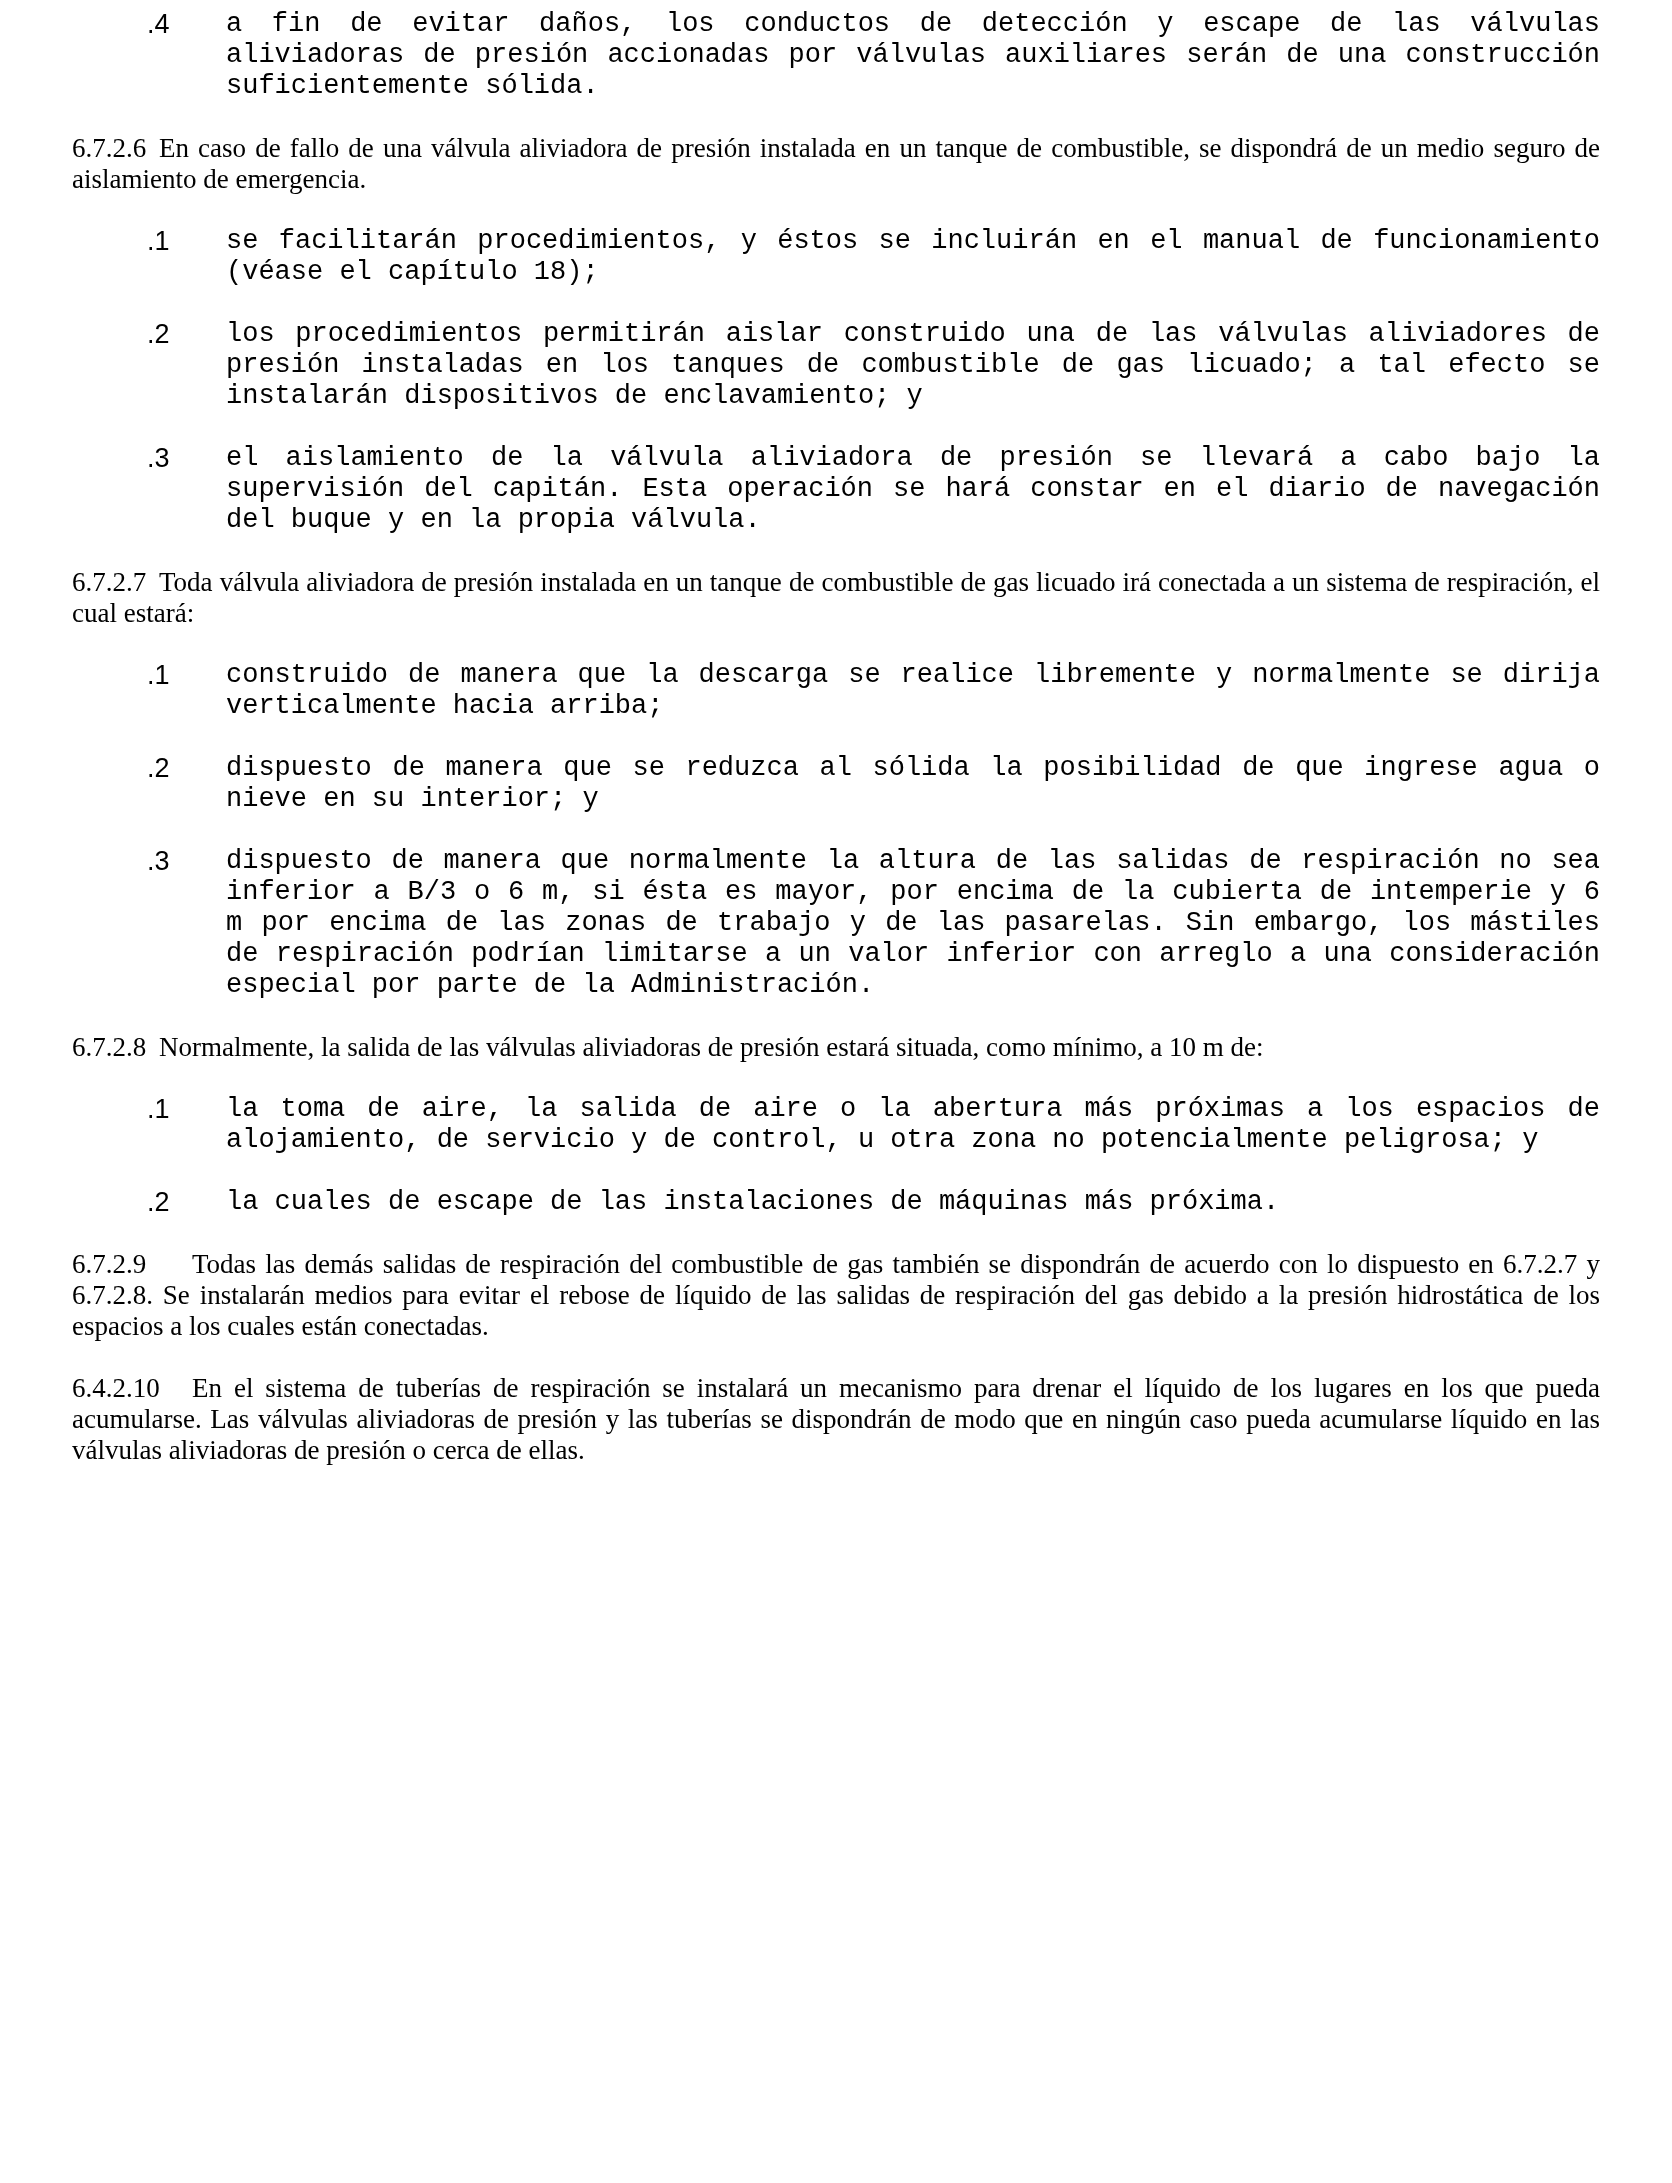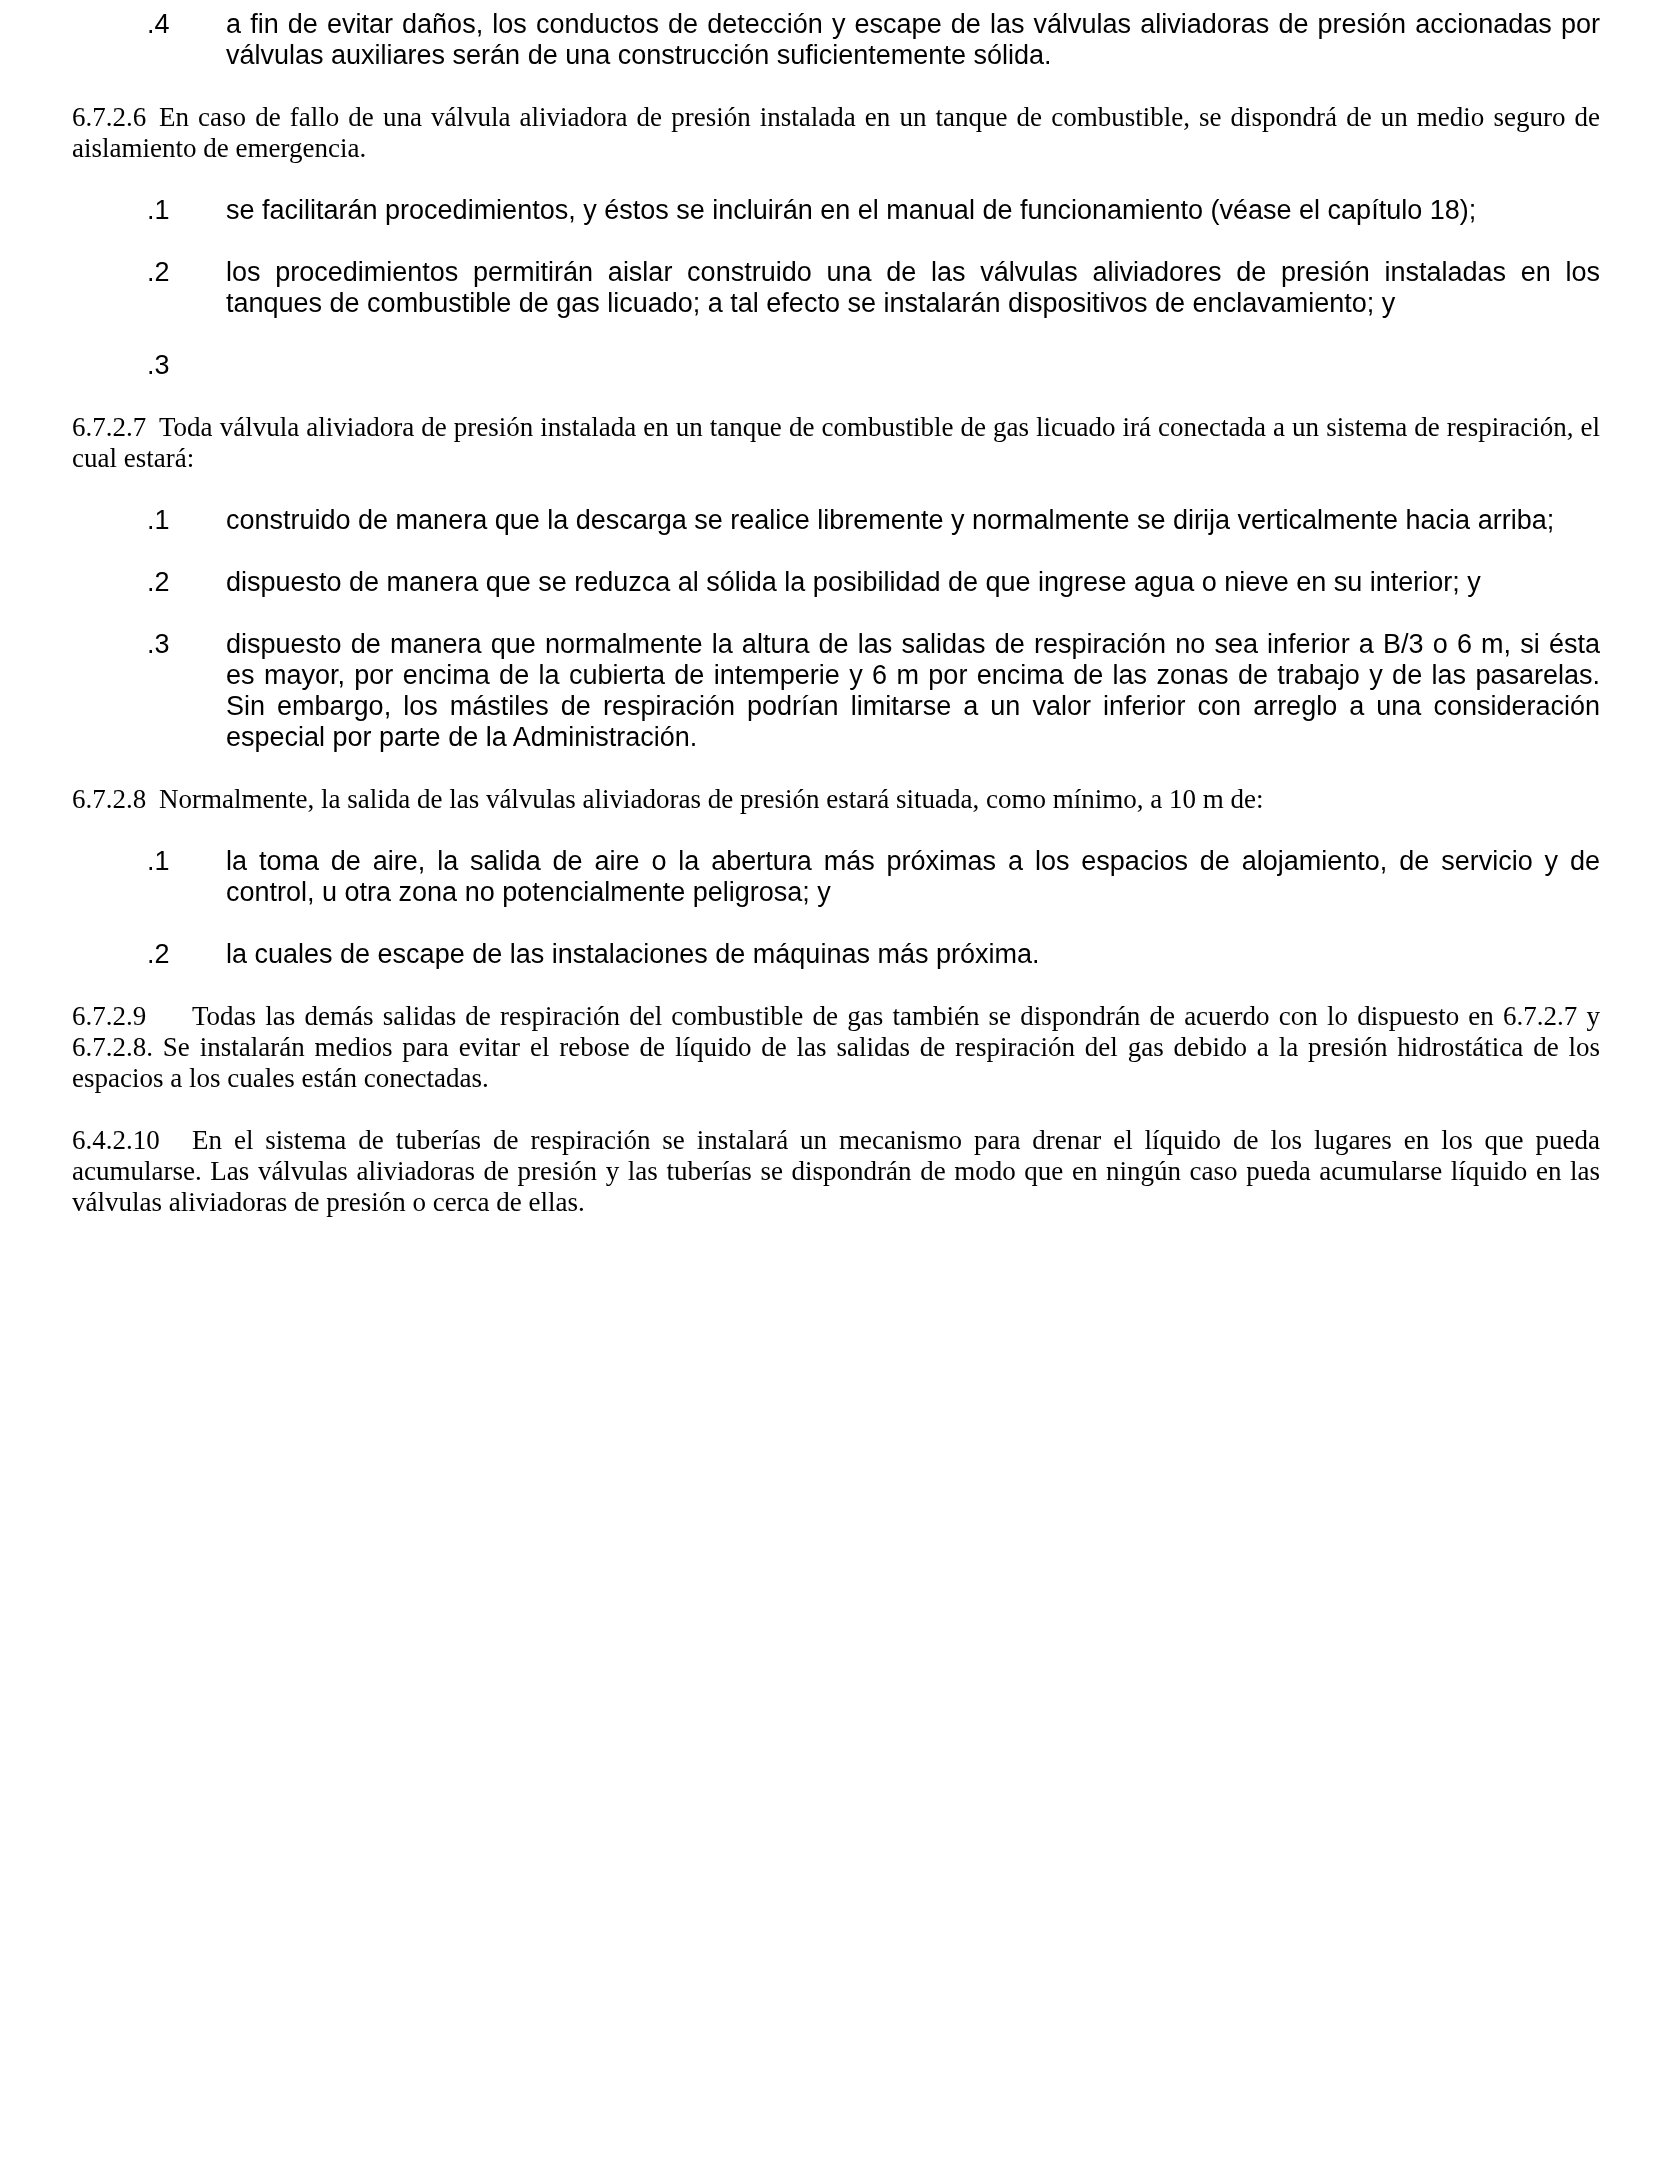--- a/index.html
+++ b/index.html
@@ -33,20 +33,21 @@
     display: flex;
     margin-bottom: 31px;
     padding-left: 75px;
   }
   .smarker {
     flex: 0 0 79px;
   }
   .stext {
     flex: 1;
     text-align: justify;
+    font-family: Liberation Mono, monospace;
   }
 </style>
 </head>
 <body>
 
 <div class="page">
     <div class="subitem">
       <span class="smarker">.4</span>
       <div class="stext">a fin de evitar daños, los conductos de detección y escape de las válvulas aliviadoras de presión accionadas por válvulas auxiliares serán de una construcción suficientemente sólida.</div>
     </div>
@@ -54,20 +55,21 @@
     <div class="subitem">
       <span class="smarker">.1</span>
       <div class="stext">se facilitarán procedimientos, y éstos se incluirán en el manual de funcionamiento (véase el capítulo 18);</div>
     </div>
     <div class="subitem">
       <span class="smarker">.2</span>
       <div class="stext">los procedimientos permitirán aislar construido una de las válvulas aliviadores de presión instaladas en los tanques de combustible de gas licuado; a tal efecto se instalarán dispositivos de enclavamiento; y</div>
     </div>
     <div class="subitem">
       <span class="smarker">.3</span>
+      <div class="stext">el aislamiento de la válvula aliviadora de presión se llevará a cabo bajo la supervisión del capitán. Esta operación se hará constar en el diario de navegación del buque y en la propia válvula.</div>
     </div>
     <p class="para"><span class="pnum">6.7.2.7</span><span class="ptext">Toda válvula aliviadora de presión instalada en un tanque de combustible de gas licuado irá conectada a un sistema de respiración, el cual estará:</span></p>
     <div class="subitem">
       <span class="smarker">.1</span>
       <div class="stext">construido de manera que la descarga se realice libremente y normalmente se dirija verticalmente hacia arriba;</div>
     </div>
     <div class="subitem">
       <span class="smarker">.2</span>
       <div class="stext">dispuesto de manera que se reduzca al sólida la posibilidad de que ingrese agua o nieve en su interior; y</div>
     </div>

